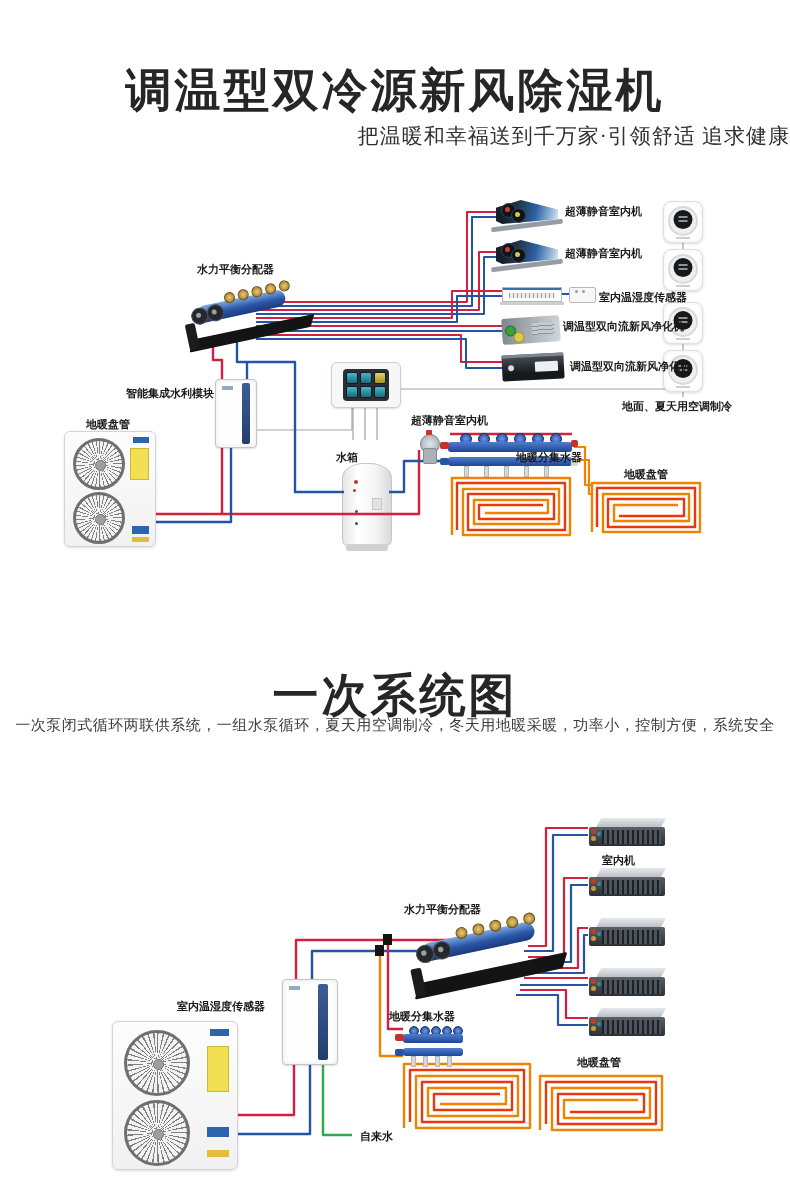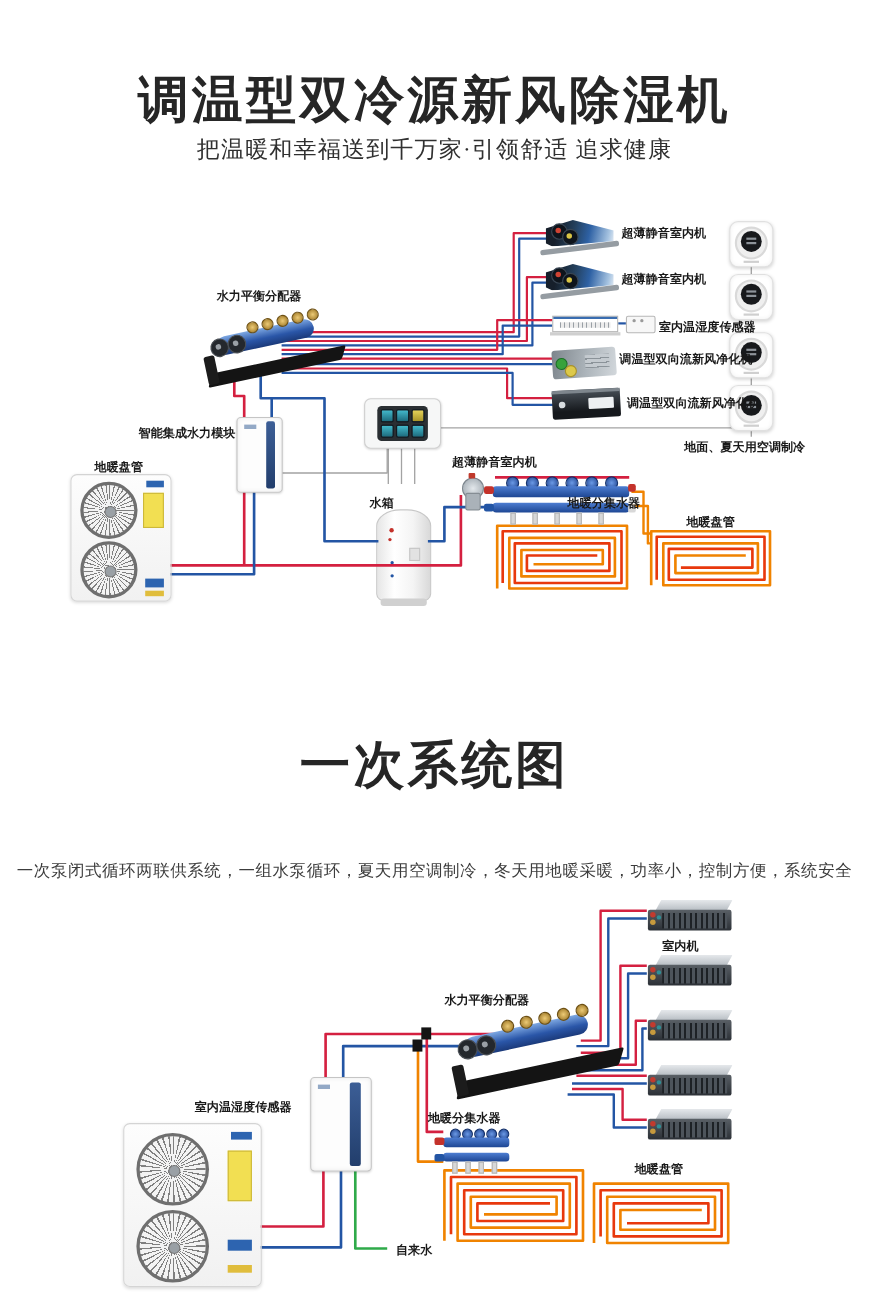--- a/index.html
+++ b/index.html
@@ -1,21 +1,21 @@
 <!DOCTYPE html>
 <html><head>
 <meta charset="utf-8">
 <style>
   html,body{margin:0;padding:0;background:#fff;}
   #canvas{position:relative;width:790px;height:1178px;background:#ffffff;overflow:hidden;
           font-family:"Liberation Sans",sans-serif;}
   .hd-title{position:absolute;left:0;width:790px;text-align:center;
             font-family:"Liberation Serif",serif;font-weight:700;color:#262626;
             font-size:46px;letter-spacing:3px;z-index:6;}
-  .hd-sub{position:absolute;left:0;width:790px;text-align:center;
+  .hd-sub{position:absolute;left:0;width:790px;text-align:right;
           font-family:"Liberation Serif",serif;color:#303030;font-size:21px;letter-spacing:1px;z-index:6;}
   .hd-desc{position:absolute;left:0;width:790px;text-align:center;color:#3c3c3c;
            font-size:15px;letter-spacing:0.5px;z-index:6;}
   .lbl{position:absolute;font-size:11px;font-weight:700;color:#191919;white-space:nowrap;z-index:7;}
   svg.pipes{position:absolute;left:0;top:0;z-index:2;}
   .comp{position:absolute;z-index:4;}
   .under{z-index:1;}
   
   .hp{background:linear-gradient(180deg,#fdfdfd,#f1f1f1);border:1px solid #d4d4d4;border-radius:6px;box-shadow:0 1px 3px #00000022;}
   .fan{position:absolute;border-radius:50%;border:3px solid #6f6f6f;
@@ -110,21 +110,21 @@
   .duct .ft2{position:absolute;left:9px;top:14px;width:4px;height:4px;border-radius:50%;background:#2f8f96;}
 </style>
 </head>
 <body>
 
 <div id="canvas">
 
   <div class="hd-title" style="top:60px;">调温型双冷源新风除湿机</div>
   <div class="hd-sub" style="top:122px;">把温暖和幸福送到千万家·引领舒适 追求健康</div>
   <div class="hd-title" style="top:665px;">一次系统图</div>
-  <div class="hd-desc" style="top:782px;">一次泵闭式循环两联供系统，一组水泵循环，夏天用空调制冷，冬天用地暖采暖，功率小，控制方便，系统安全</div>
+  <div class="hd-desc" style="top:716px;">一次泵闭式循环两联供系统，一组水泵循环，夏天用空调制冷，冬天用地暖采暖，功率小，控制方便，系统安全</div>
 
   <div class="comp under tank" style="left:342px;top:463px;width:48px;height:82px;">
     <span class="dot" style="left:11px;top:16px;width:4px;height:4px;background:#c4322b;"></span>
     <span class="dot" style="left:10px;top:25px;width:3px;height:3px;background:#c4322b;"></span>
     <span class="dot" style="left:12px;top:46px;width:3px;height:3px;background:#2355a4;"></span>
     <span class="dot" style="left:12px;top:58px;width:3px;height:3px;background:#2355a4;"></span>
     <span style="position:absolute;right:9px;top:34px;width:8px;height:10px;background:#e2e2e2;border:1px solid #c6c6c6;"></span>
     <span class="base"></span>
   </div>
 
@@ -345,21 +345,21 @@
     </div>
   <div class="sensor" style="left:663px;top:350px;">
       <div class="ring"></div>
       <div class="scr">
         <i></i>
       </div>
       <div class="ft"></div>
     </div>
 
   <div class="lbl" style="left:197px;top:262px;">水力平衡分配器</div>
-  <div class="lbl" style="left:126px;top:386px;">智能集成水力模块</div>
+  <div class="lbl" style="left:126px;top:386px;">智能集成水利模块</div>
   <div class="lbl" style="left:86px;top:417px;">地暖盘管</div>
   <div class="lbl" style="left:336px;top:450px;">水箱</div>
   <div class="lbl" style="left:411px;top:413px;">超薄静音室内机</div>
   <div class="lbl" style="left:516px;top:450px;">地暖分集水器</div>
   <div class="lbl" style="left:624px;top:467px;">地暖盘管</div>
   <div class="lbl" style="left:622px;top:399px;">地面、夏天用空调制冷</div>
   <div class="lbl" style="left:565px;top:204px;">超薄静音室内机</div>
   <div class="lbl" style="left:565px;top:246px;">超薄静音室内机</div>
   <div class="lbl" style="left:599px;top:290px;">室内温湿度传感器</div>
   <div class="lbl" style="left:563px;top:319px;">调温型双向流新风净化机</div>

